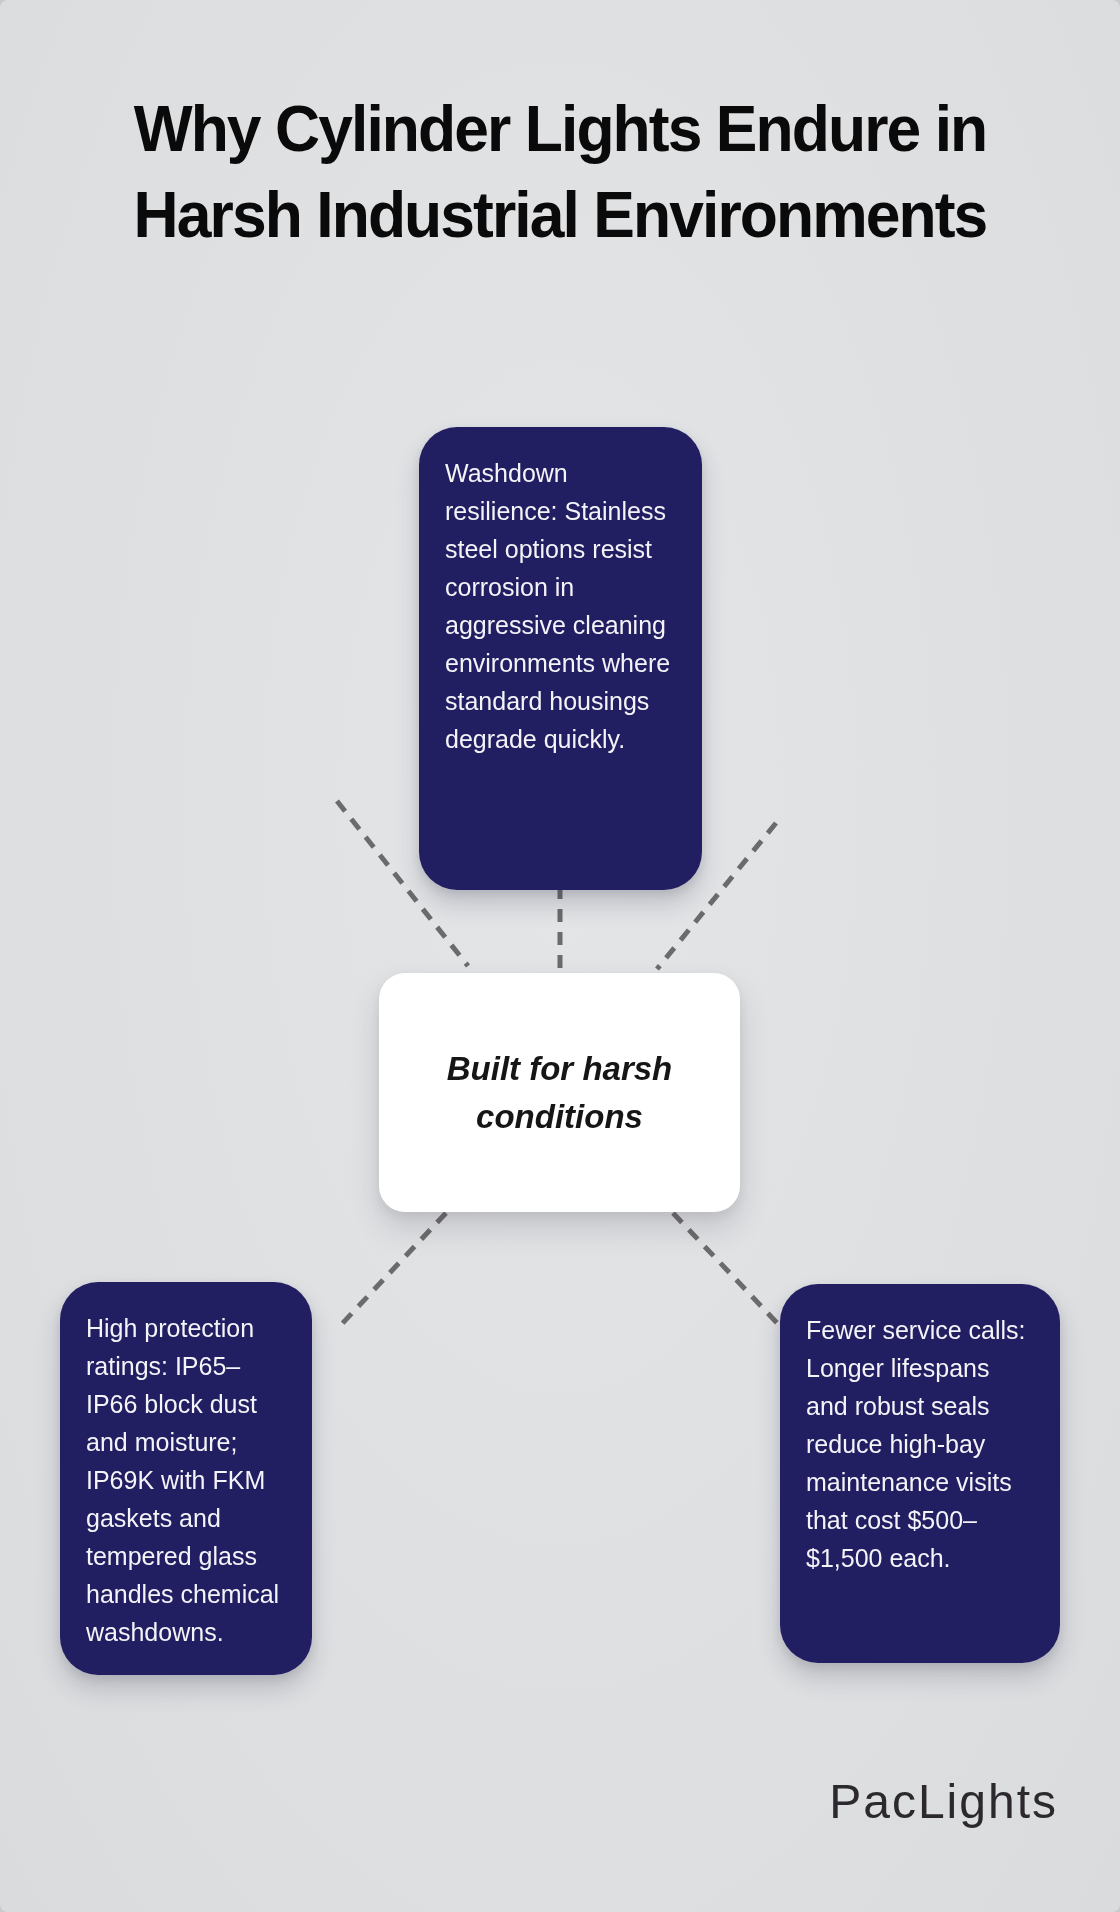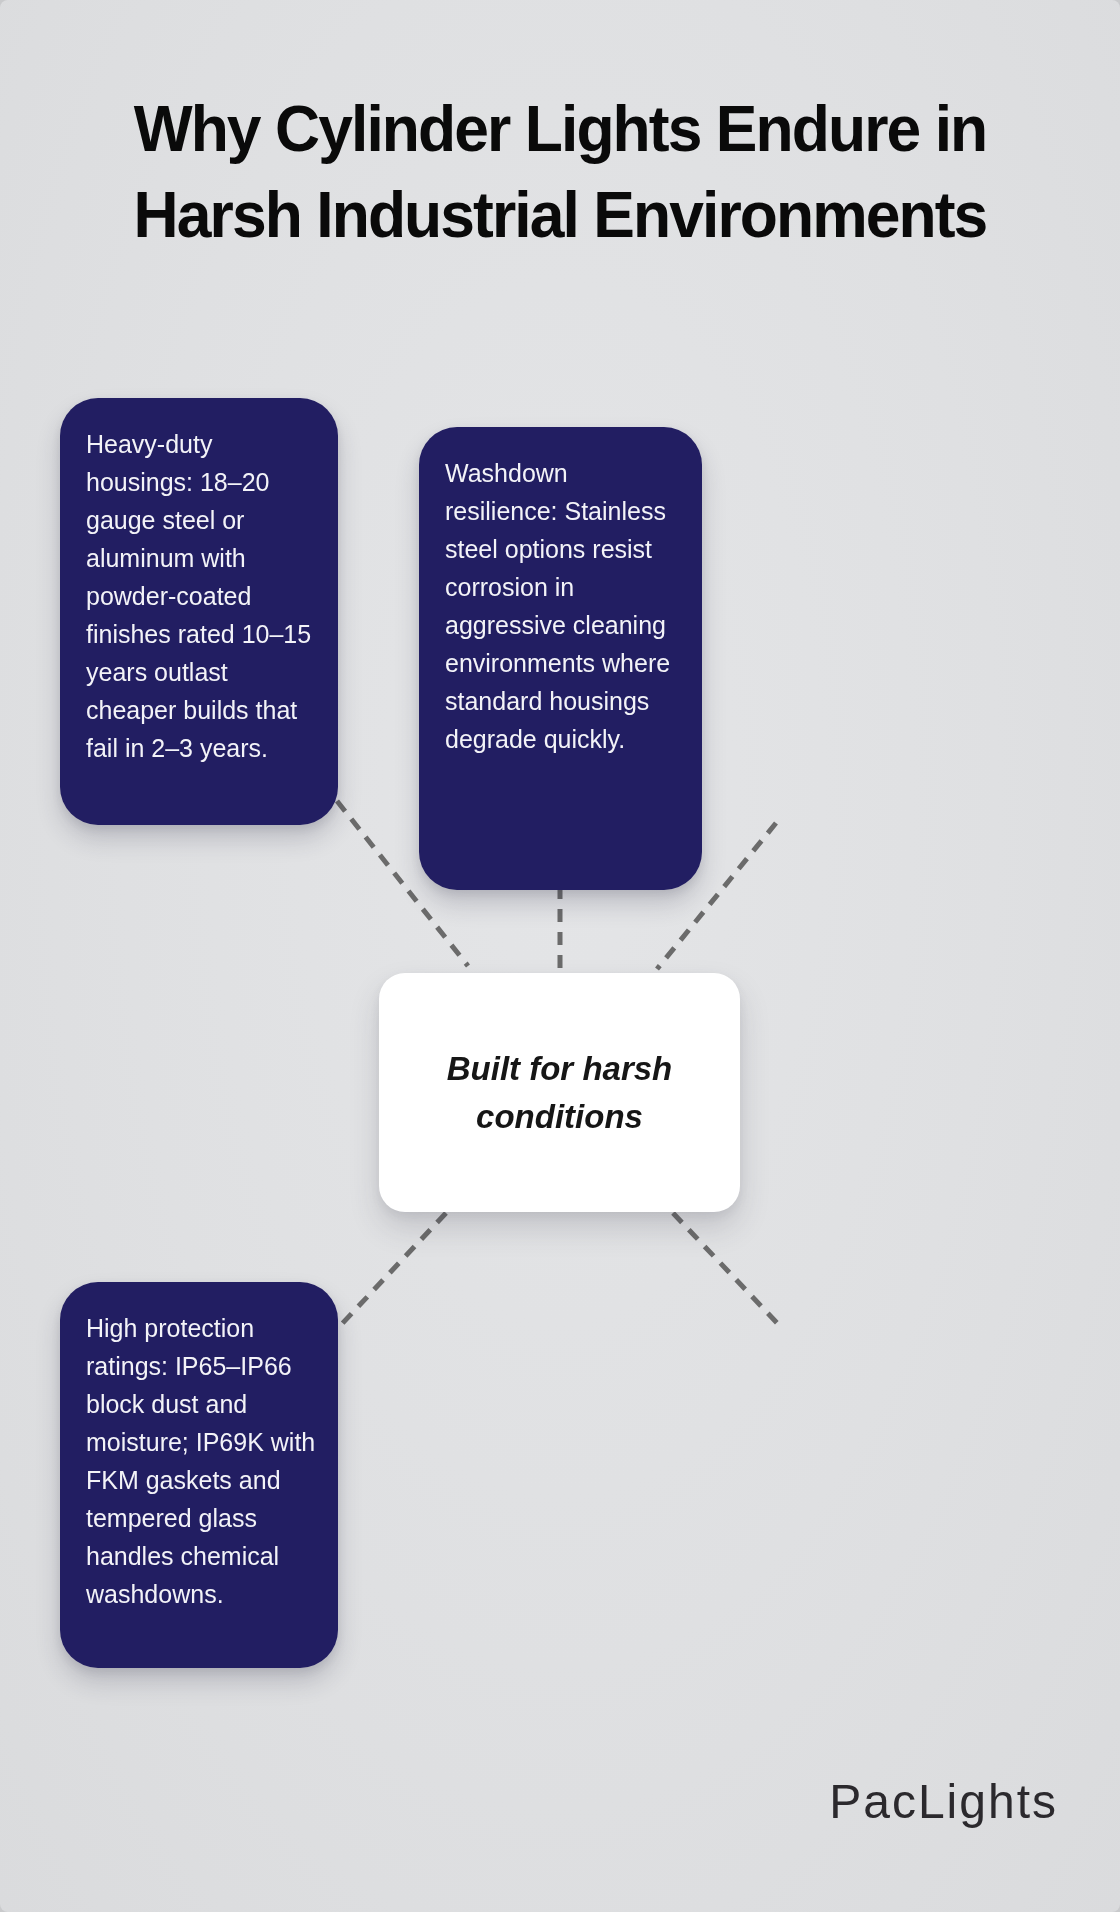--- a/index.html
+++ b/index.html
@@ -36,21 +36,21 @@
     padding:27px 22px 24px 26px;
     font-size:25px;
     line-height:38px;
     z-index:2;
     box-shadow:0 14px 24px rgba(45,45,70,0.20), 0 4px 8px rgba(45,45,70,0.10);
   }
   .node p{margin:0;}
   .node1{left:60px;top:398px;width:278px;min-height:427px;}
   .node2{left:419px;top:399px;width:283px;min-height:463px;margin-top:28px;}
   .node3{left:780px;top:399px;width:280px;min-height:498px;}
-  .node4{left:60px;top:1282px;width:278px;min-height:386px;}
+  .node4{left:60px;top:1282px;width:252px;min-height:386px;}
   .node5{left:780px;top:1284px;width:280px;min-height:379px;}
   .center-card{
     position:absolute;
     left:379px;top:973px;width:361px;height:239px;
     box-sizing:border-box;
     background:#ffffff;
     border-radius:26px;
     display:flex;align-items:center;justify-content:center;
     text-align:center;
     color:#161616;
@@ -85,33 +85,33 @@
   <svg class="connectors" width="1120" height="1912" viewBox="0 0 1120 1912" aria-hidden="true">
     <g stroke="#6b6b6b" stroke-width="5" stroke-dasharray="13 10" fill="none">
       <line x1="337" y1="801" x2="468" y2="966"></line>
       <line x1="560" y1="863" x2="560" y2="971"></line>
       <line x1="776" y1="823" x2="657" y2="969"></line>
       <line x1="446" y1="1213" x2="339" y2="1327"></line>
       <line x1="673" y1="1213" x2="779" y2="1325"></line>
     </g>
   </svg>
 
-  <div class="node node1">
-    <p>Heavy-duty housings: 18–20 gauge steel or aluminum with powder-coated finishes rated 10–15 years outlast cheaper builds that fail in 2–3 years.</p>
-  </div>
 
   <div class="node node2">
     <p>Washdown resilience: Stainless steel options resist corrosion in aggressive cleaning environments where standard housings degrade quickly.</p>
   </div>
 
 
   <div class="node node4">
     <p>High protection ratings: IP65–IP66 block dust and moisture; IP69K with FKM gaskets and tempered glass handles chemical washdowns.</p>
   </div>
 
+  <div class="node node5">
+    <p>Fewer service calls: Longer lifespans and robust seals reduce high-bay maintenance visits that cost $500–$1,500 each.</p>
+  </div>
 
   <div class="center-card">
     <span>Built for harsh conditions</span>
   </div>
 
   <div class="brand">PacLights</div>
 
 </div>
 
 </body></html>

